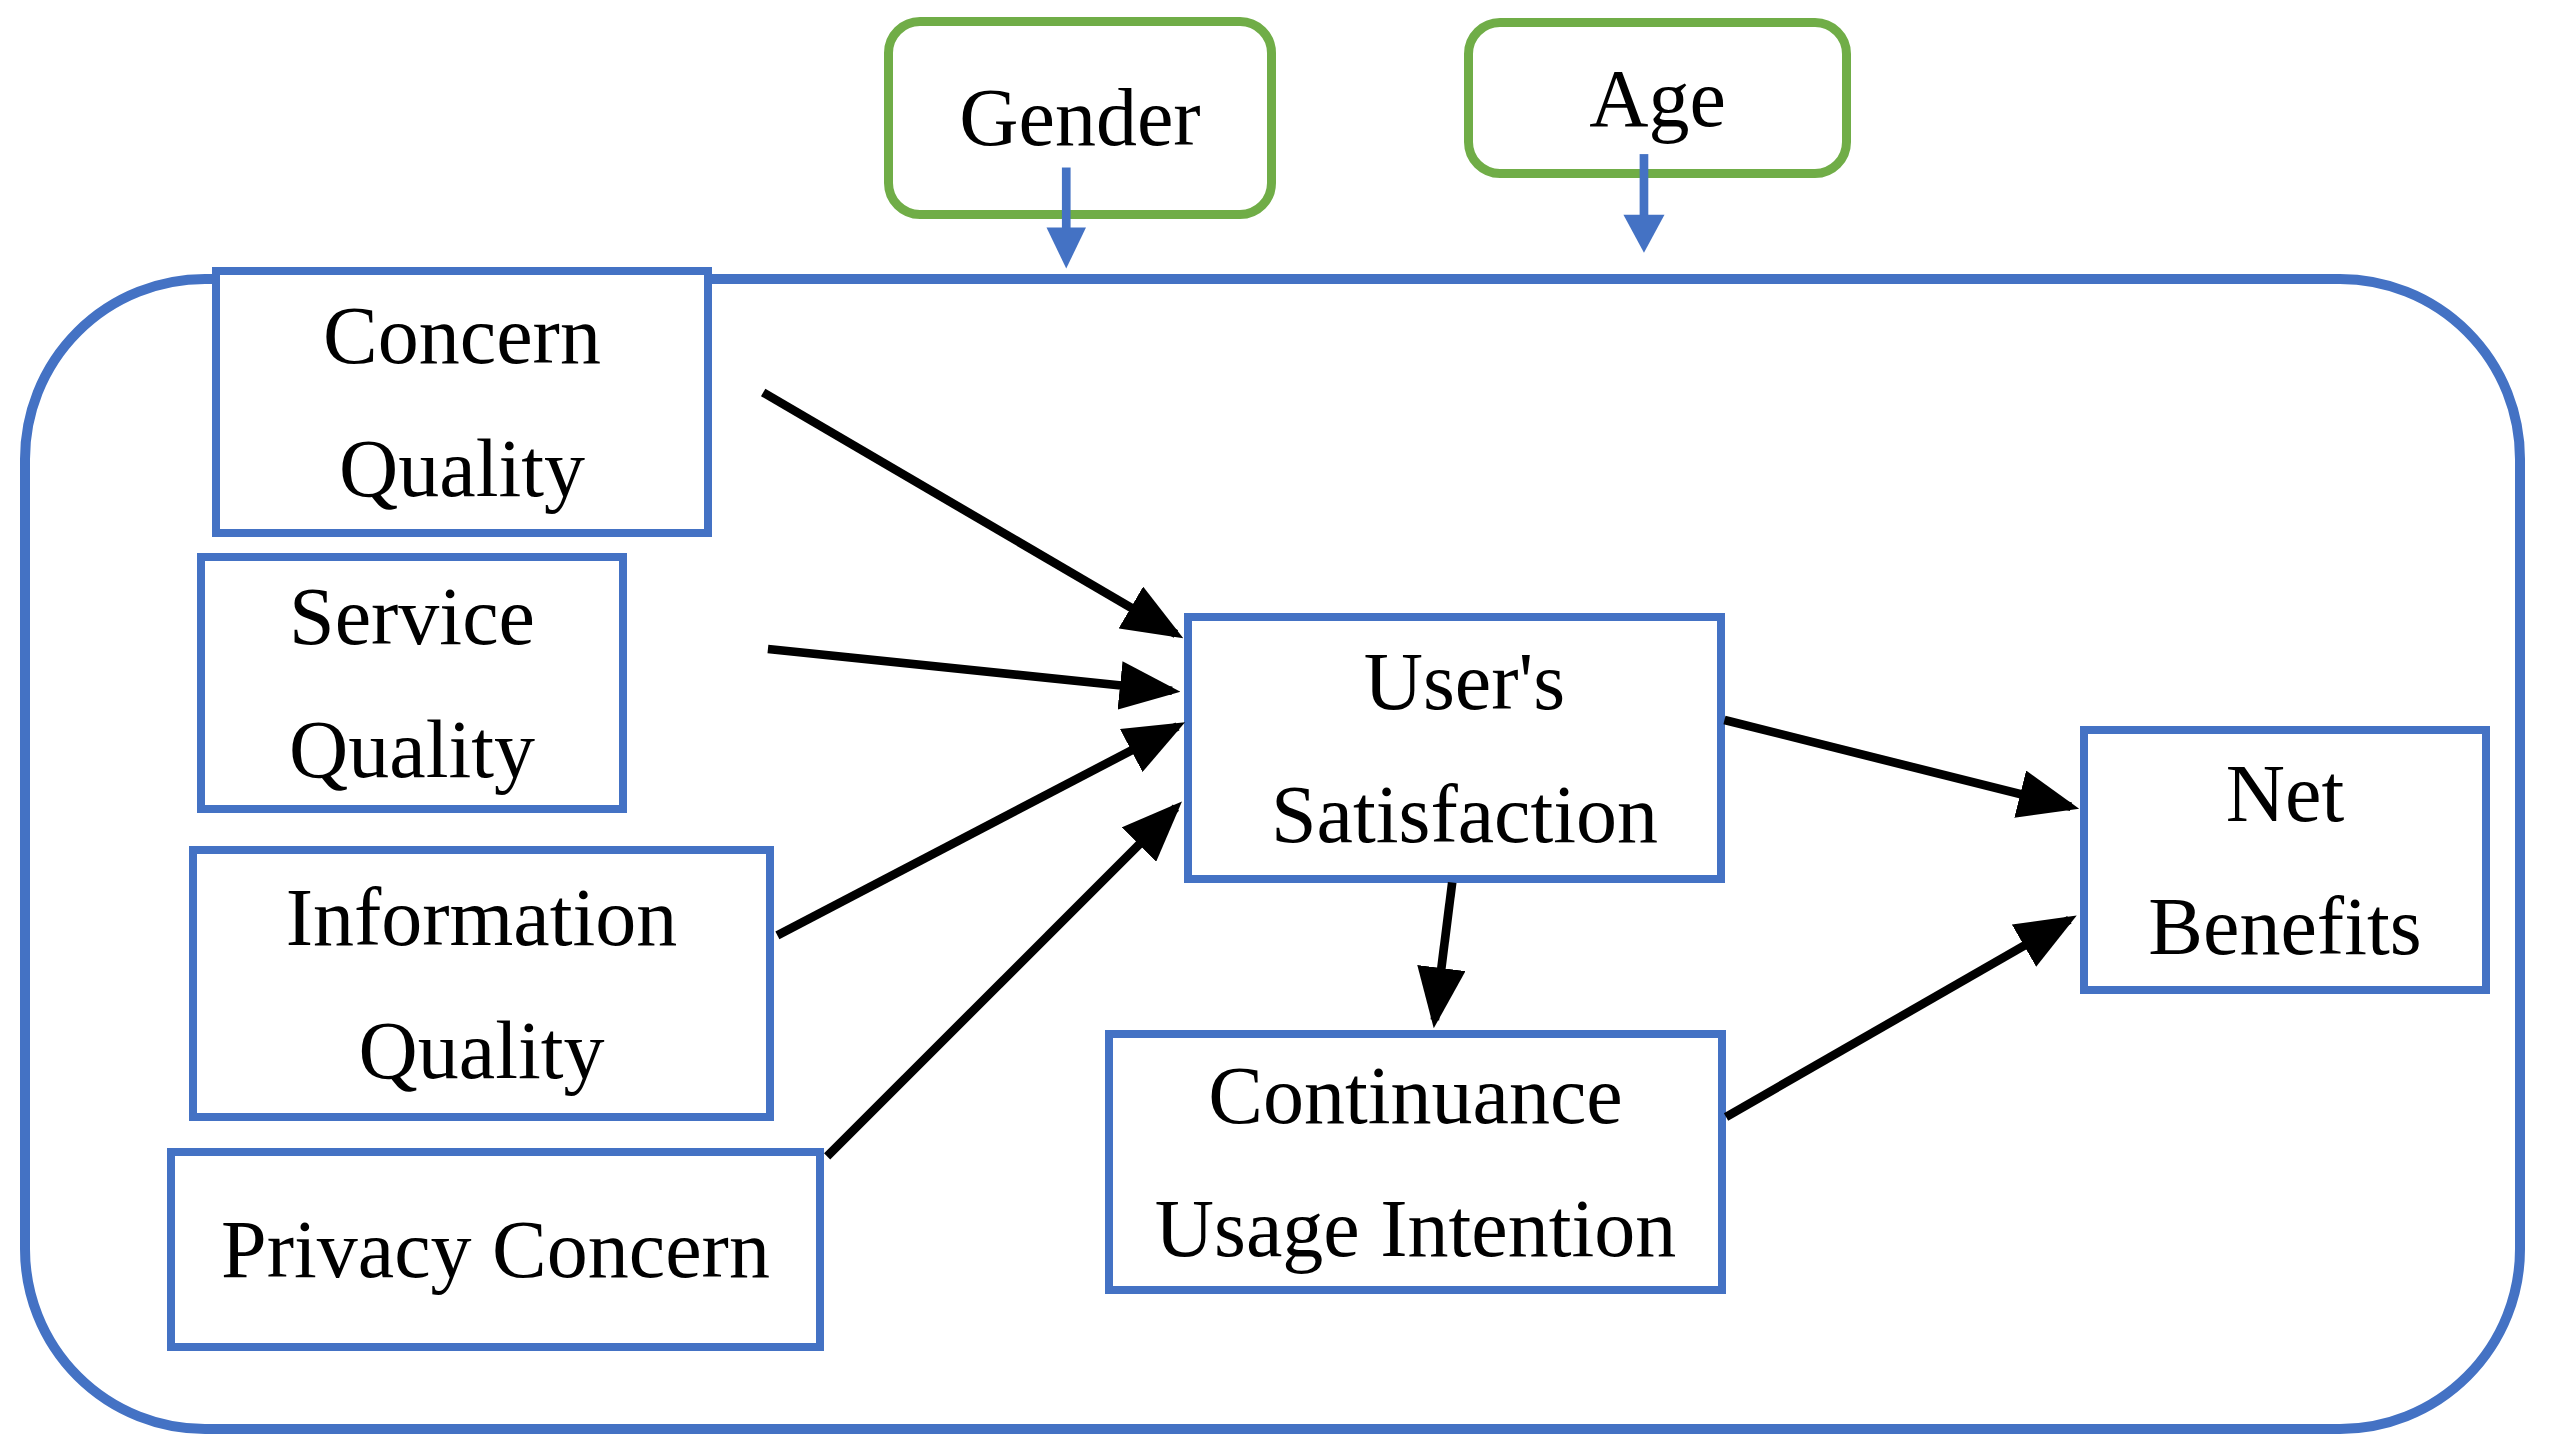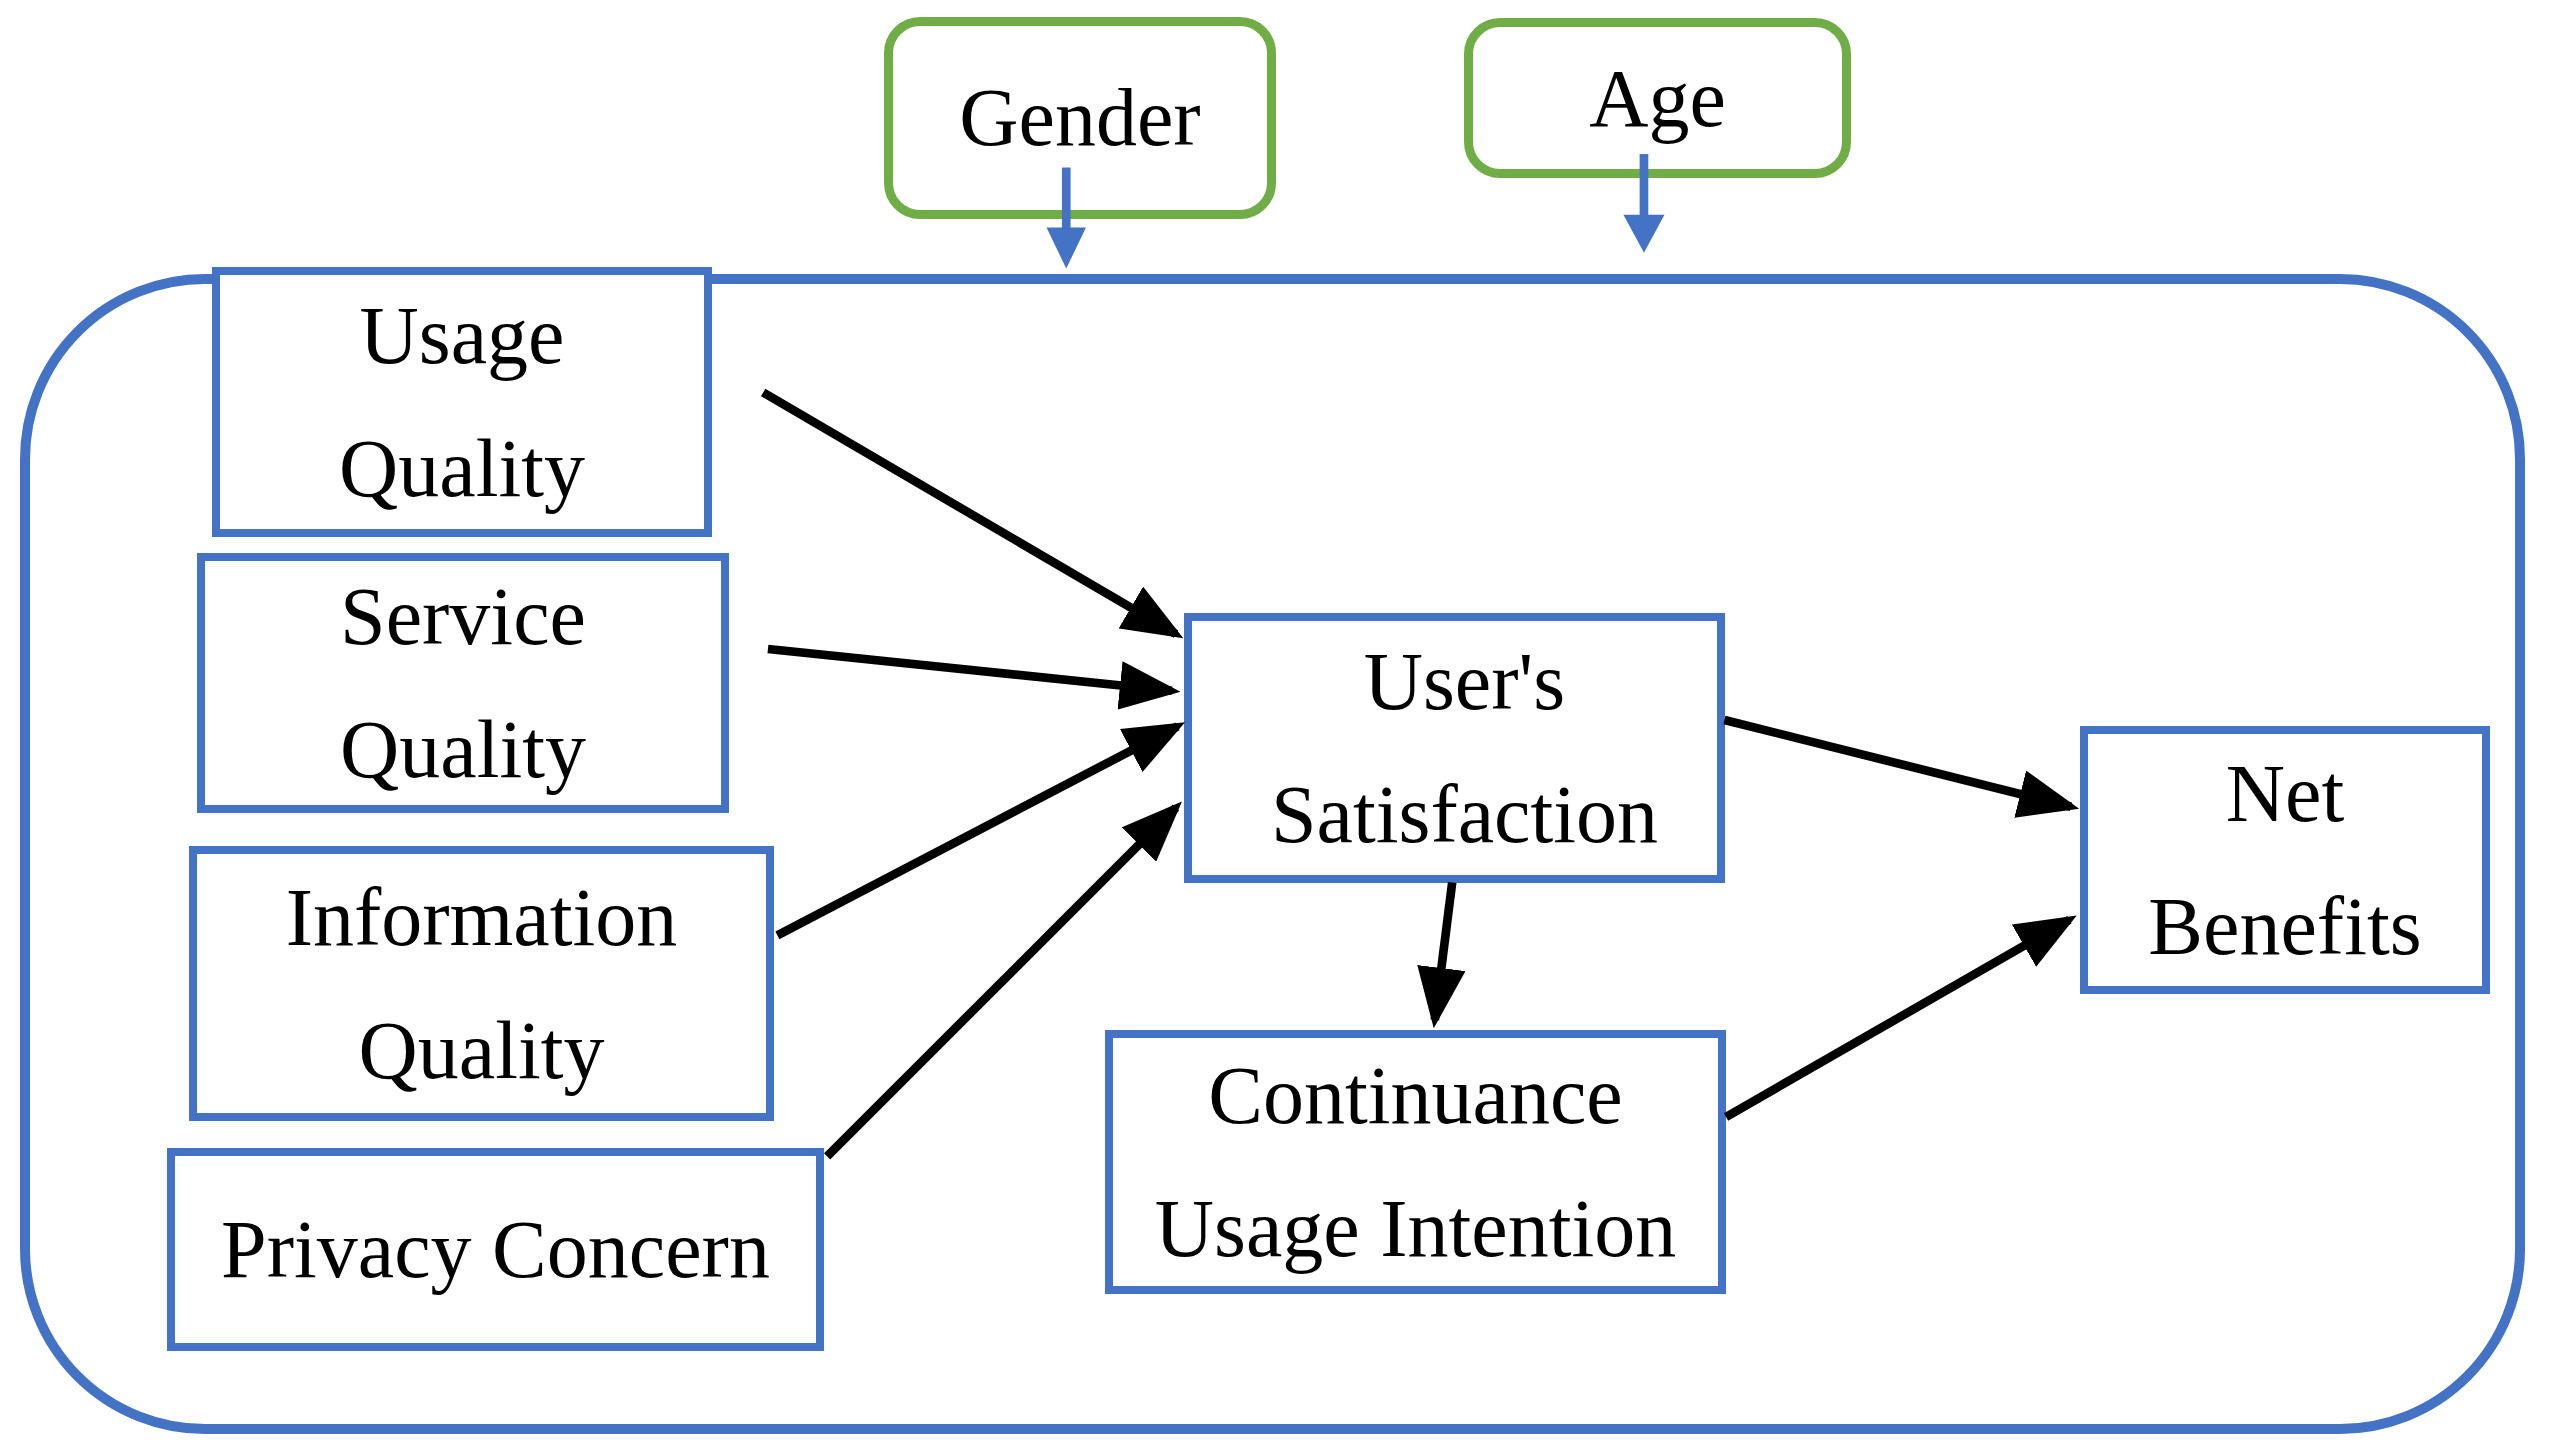--- a/index.html
+++ b/index.html
@@ -38,21 +38,21 @@
     border:9.5px solid #70AD47;
     border-radius:36px;
     display:flex;align-items:center;justify-content:center;
     text-align:center;
     font-size:82px;
     line-height:95px;
     white-space:nowrap;
   }
   
   .n-system       {left:212px; top:267px;  width:500px; height:270px;}
-  .n-service      {left:197px; top:553px;  width:532px; height:260px;}
+  .n-service      {left:197px; top:553px;  width:430px; height:260px;}
   .n-information  {left:189px; top:846px; width:585px; height:275px;}
   .n-privacy      {left:167px; top:1148px; width:657px; height:203px;}
   .n-satisfaction {left:1184px;top:613px;  width:541px; height:270px;padding-left:20px;}
   .n-continuance  {left:1105px;top:1030px; width:621px; height:264px;}
   .n-netbenefits  {left:2080px;top:726px;  width:410px; height:268px;font-family:Liberation Serif, serif;}
   .n-gender       {left:884px;top:16.6px;   width:392px; height:202px;}
   .n-age          {left:1464px;top:18px;   width:387px; height:160px;}
   svg.overlay{
     position:absolute;left:0;top:0;width:2550px;height:1451px;
     pointer-events:none;
@@ -66,21 +66,21 @@
   <div class="boundary"></div>
 
   <div class="mod n-gender">
     <span>Gender</span>
   </div>
   <div class="mod n-age">
     <span>Age</span>
   </div>
 
   <div class="node n-system">
-    <span>Usage</span>
+    <span>Concern</span>
     <span>Quality</span>
   </div>
 
   <div class="node n-service">
     <span>Service</span>
     <span>Quality</span>
   </div>
 
   <div class="node n-information">
     <span>Information</span>

